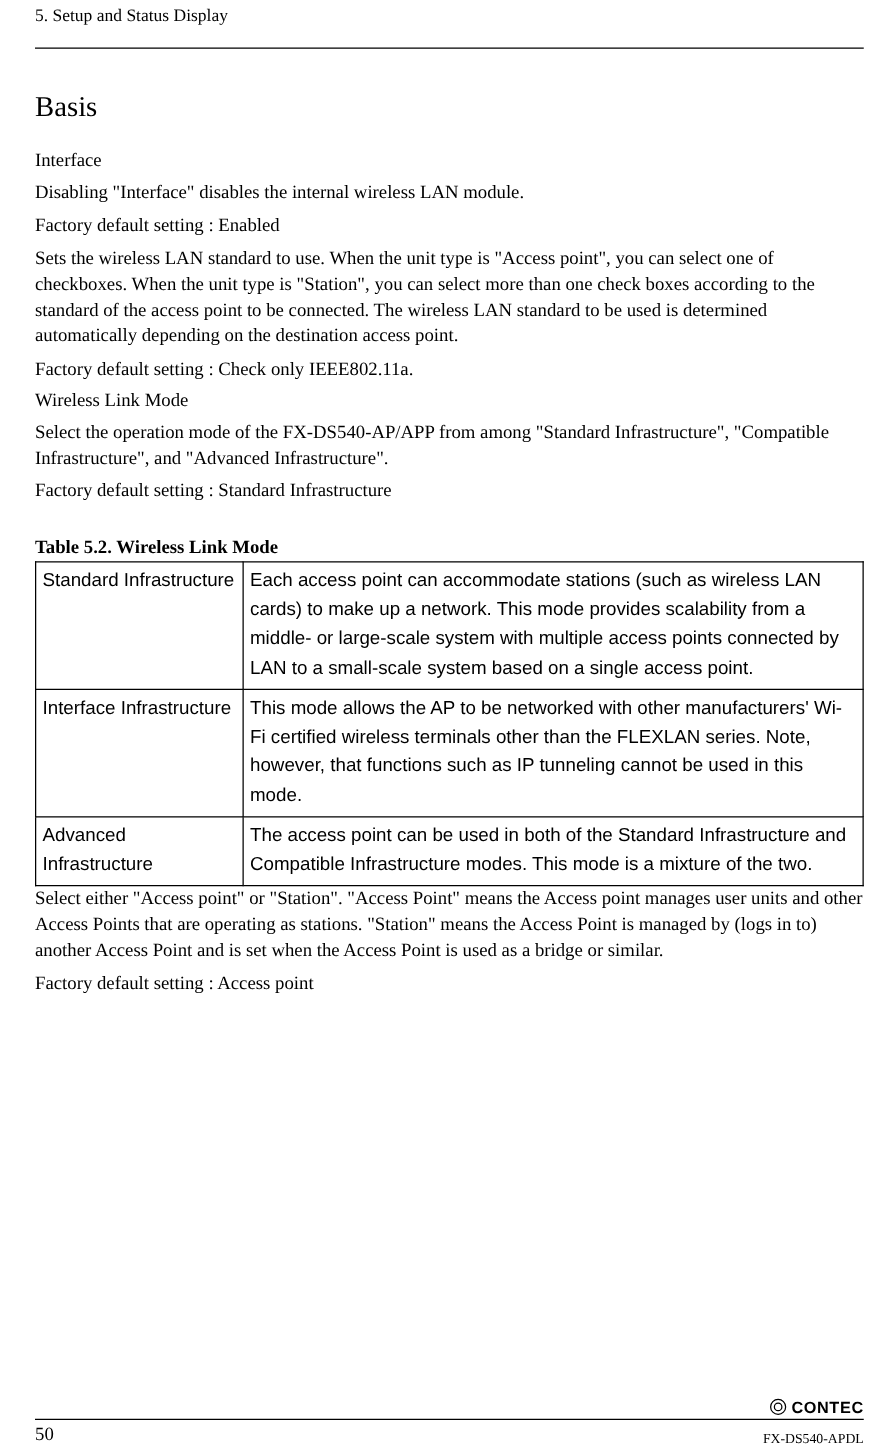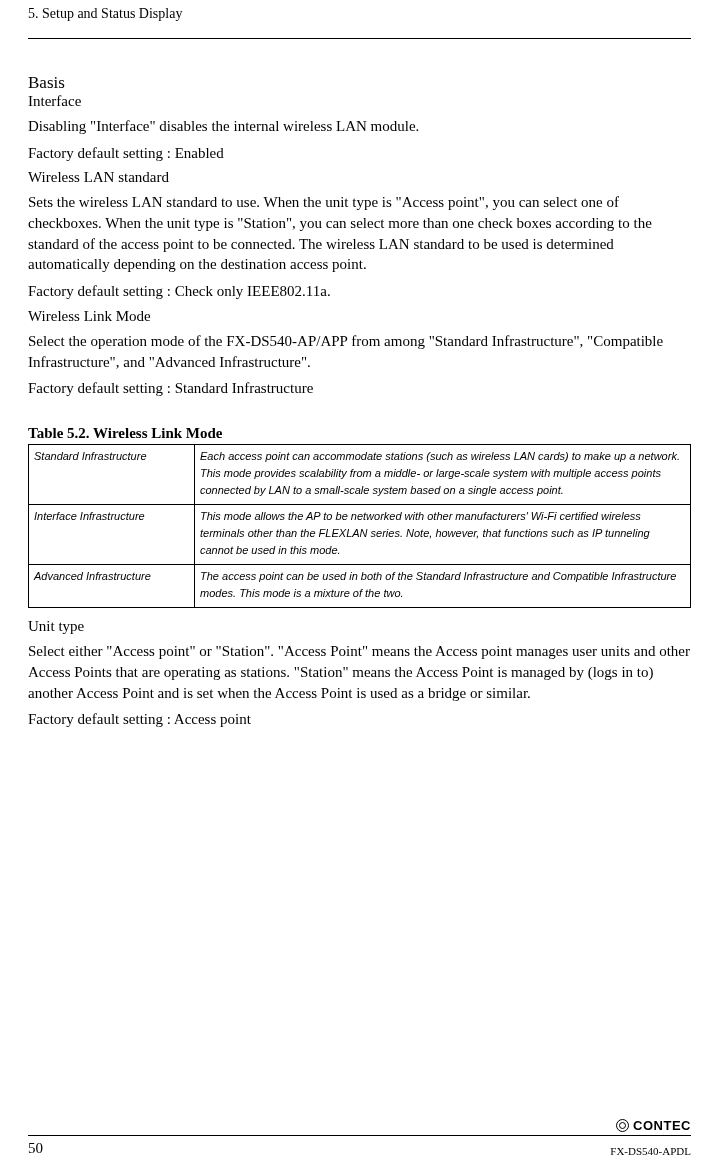--- a/index.html
+++ b/index.html
@@ -17,21 +17,22 @@
     padding: 6px 26px 0 28px;
     box-sizing: border-box;
   }
   .top-header {
     font-size: 14px;
     border-bottom: 1px solid #000;
     padding-bottom: 16px;
     margin-bottom: 34px;
   }
   .h1 {
-    font-size: 17px;
+    font-size: 23px;
+    margin-bottom: 22px;
   }
   .h2 {
     font-size: 15px;
     margin-top: 0;
     margin-bottom: 6px;
   }
   .para {
     font-size: 15px;
     line-height: 1.38;
     margin-bottom: 6px;
@@ -39,22 +40,21 @@
   .caption {
     font-size: 15px;
     font-weight: bold;
     margin-top: 26px;
     margin-bottom: 2px;
   }
   table.wlm {
     border-collapse: collapse;
     width: 100%;
     font-family: Verdana, Geneva, sans-serif;
-    font-size: 11px;
-    font-style: italic;
+    font-size: 15px;
   }
   table.wlm td {
     border: 1px solid #000;
     padding: 3px 5px 5px 5px;
     vertical-align: top;
     line-height: 1.55;
   }
   table.wlm td.col1 {
     width: 155px;
   }
@@ -113,21 +113,20 @@
 <div class="page">
 
   <div class="top-header">5. Setup and Status Display</div>
 
   <div class="h1">Basis</div>
 
   <div class="h2">Interface</div>
   <div class="para">Disabling "Interface" disables the internal wireless LAN module.</div>
   <div class="para">Factory default setting :  Enabled</div>
 
-  <div class="h2">Wireless LAN standard</div>
   <div class="para">Sets the wireless LAN standard to use.  When the unit type is "Access point", you can select one of checkboxes.  When the unit type is "Station", you can select more than one check boxes according to the standard of the access point to be connected.  The wireless LAN standard to be used is determined automatically depending on the destination access point.</div>
   <div class="para">Factory default setting : Check only IEEE802.11a.</div>
 
   <div class="h2">Wireless Link Mode</div>
   <div class="para">Select the operation mode of the FX-DS540-AP/APP from among "Standard Infrastructure", "Compatible Infrastructure", and "Advanced Infrastructure".</div>
   <div class="para">Factory default setting : Standard Infrastructure</div>
 
   <div class="caption">Table 5.2.  Wireless Link Mode</div>
 
   <table class="wlm">
@@ -140,21 +139,20 @@
       <td class="col1">Interface Infrastructure</td>
       <td>This mode allows the AP to be networked with other manufacturers' Wi-Fi certified wireless terminals other than the FLEXLAN series.  Note, however, that functions such as IP tunneling cannot be used in this mode.</td>
     </tr>
     <tr>
       <td class="col1">Advanced Infrastructure</td>
       <td>The access point can be used in both of the Standard Infrastructure and Compatible Infrastructure modes.  This mode is a mixture of the two.</td>
     </tr>
   </tbody>
     </table>
 
-  <div class="h2" style="margin-top:10px">Unit type</div>
   <div class="para">Select either "Access point" or "Station".  "Access Point" means the Access point manages user units and other Access Points that are operating as stations.  "Station" means the Access Point is managed by (logs in to) another Access Point and is set when the Access Point is used as a bridge or similar.</div>
   <div class="para">Factory default setting : Access point</div>
 
 </div>
 
 <div class="footer">
   <div class="logo-block">
     <div class="logo-line">
       <span class="logo-circle"></span>
       <span>CONTEC</span>

